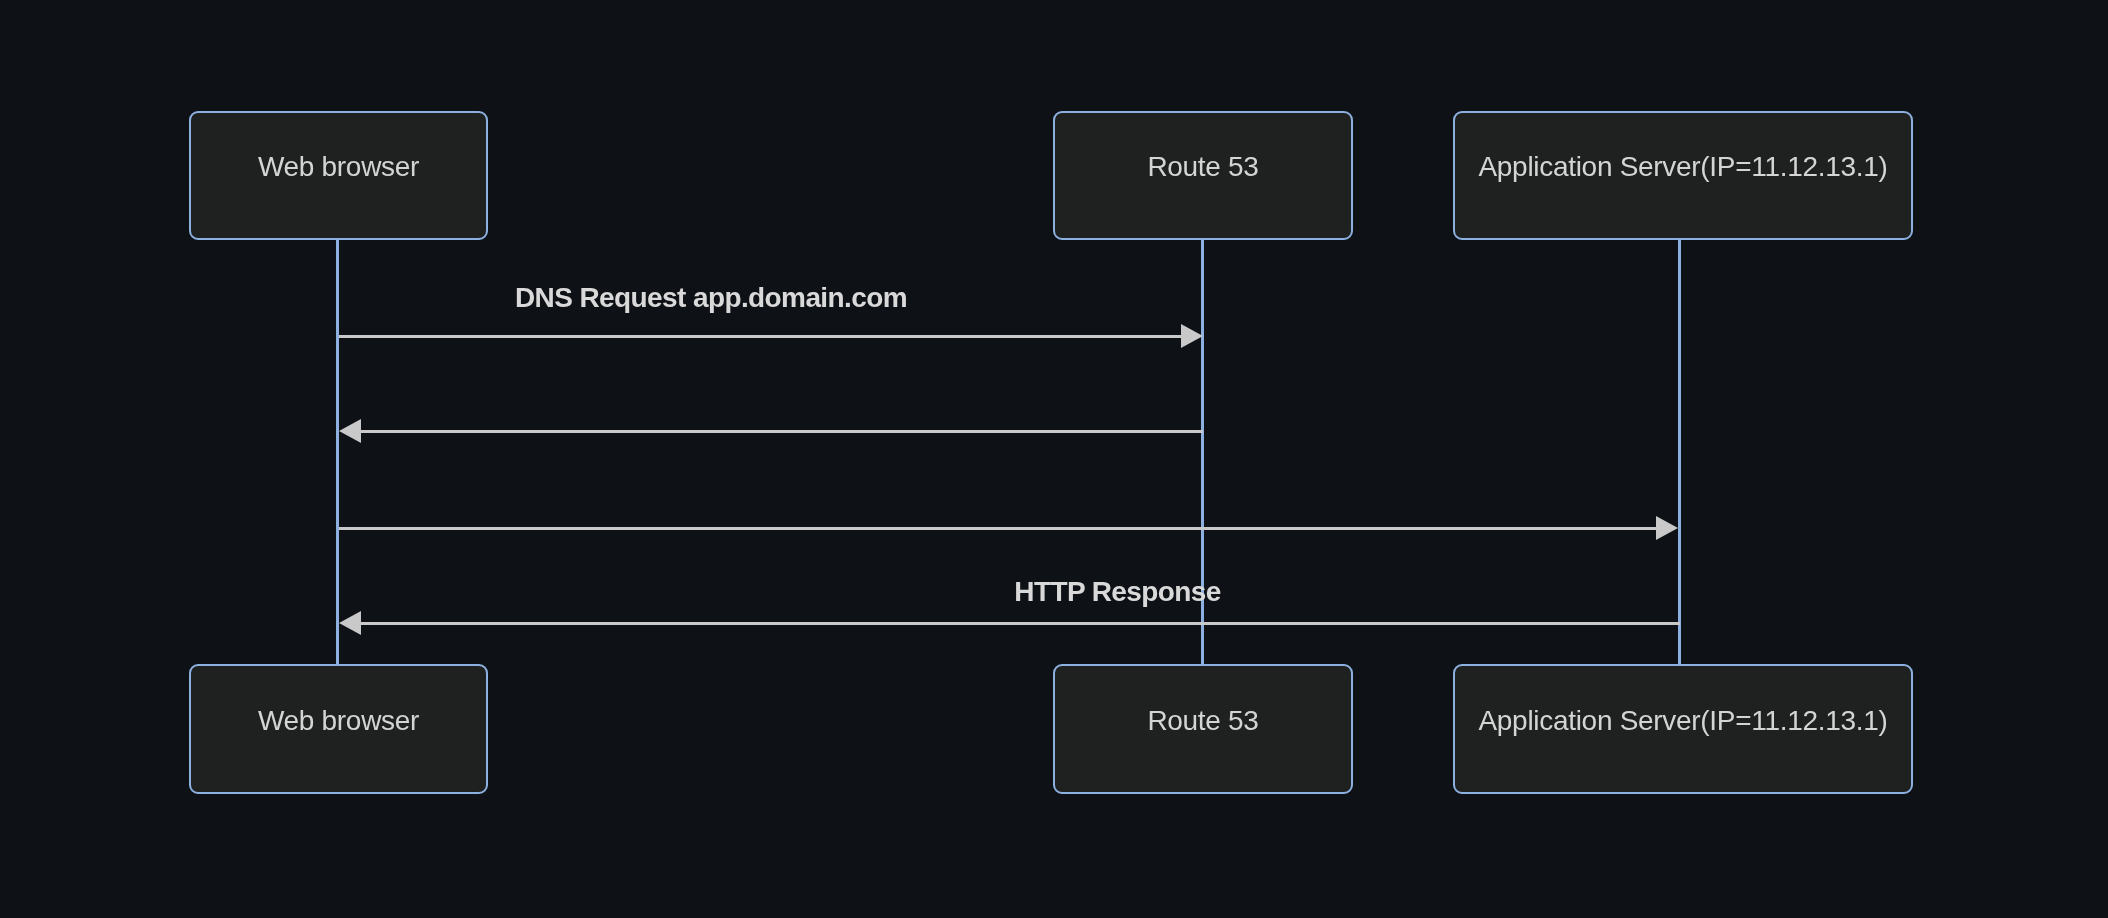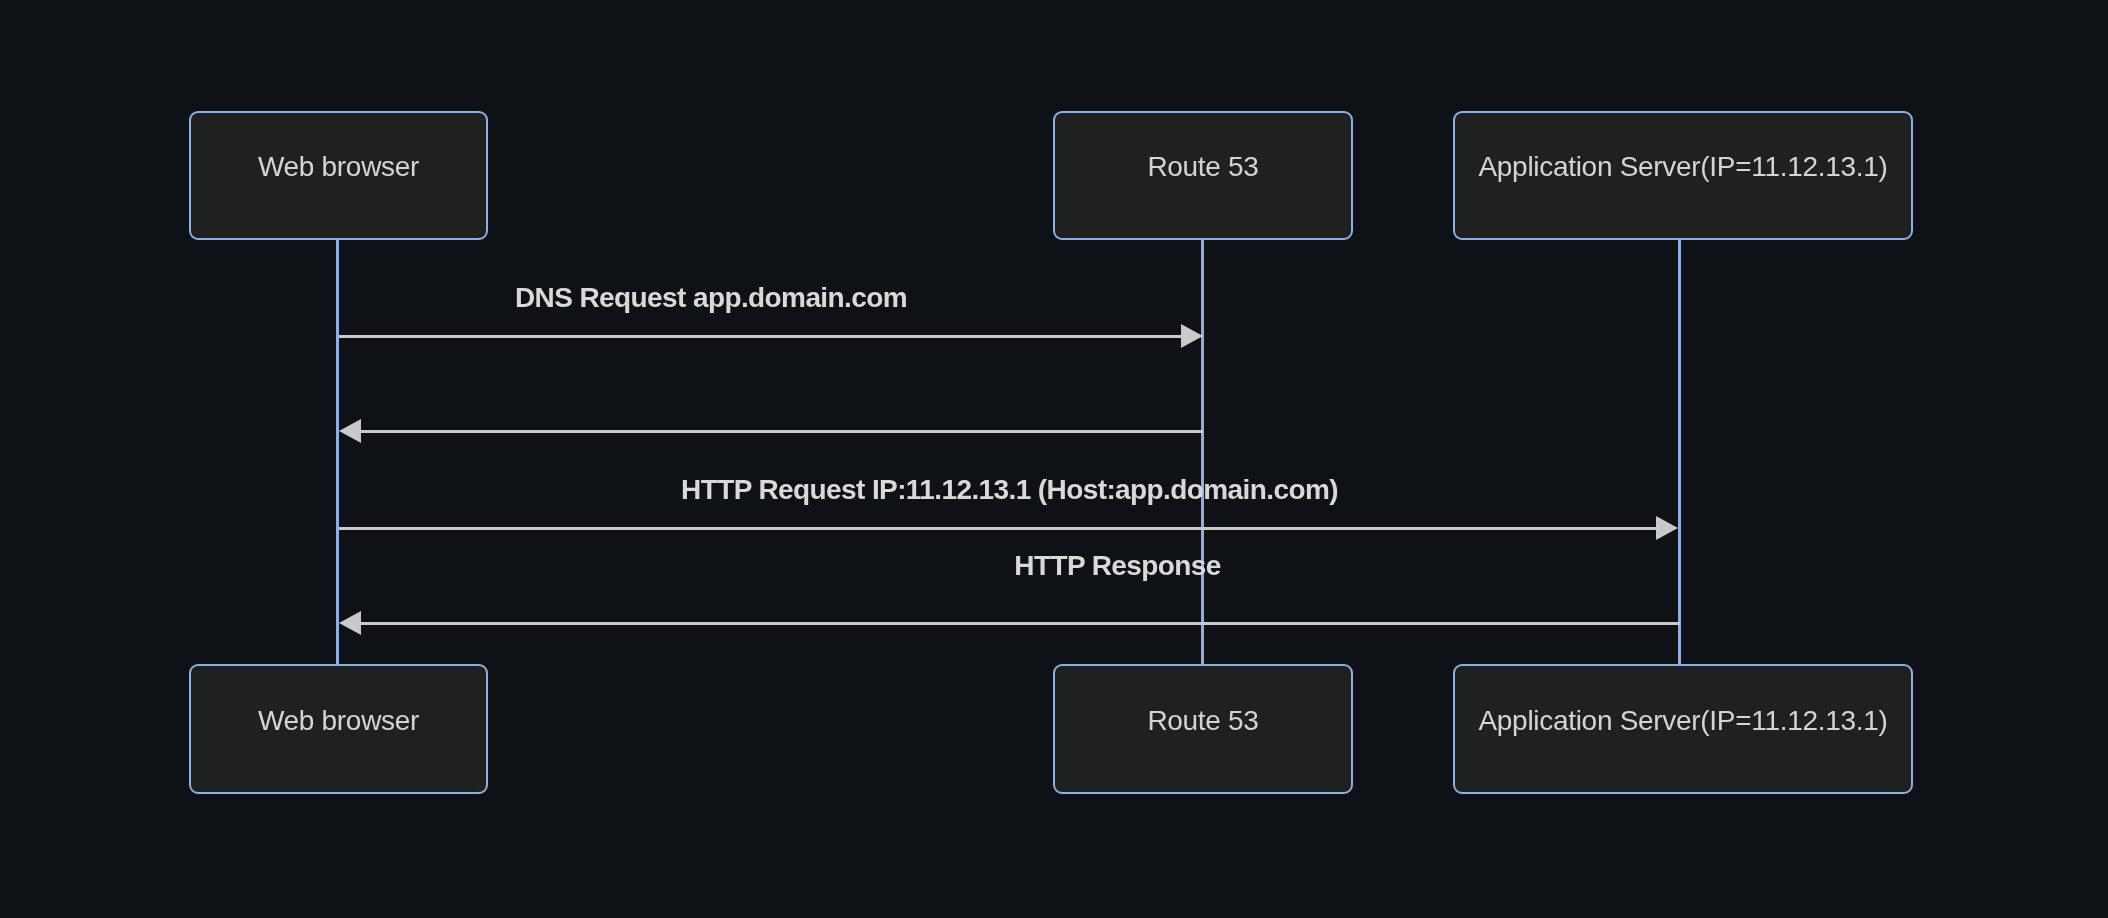--- a/index.html
+++ b/index.html
@@ -101,21 +101,20 @@
     <span>Application Server(IP=11.12.13.1)</span>
   </div>
 
   <div class="msg-label" style="left:339px; top:280px; width:744px">DNS Request app.domain.com</div>
   <div class="msg-line" style="left:339px; top:335px; width:842px"></div>
   <div class="arrow-right" style="left:1181px; top:324px"></div>
 
   <div class="msg-line" style="left:361px; top:430px; width:842px"></div>
   <div class="arrow-left" style="left:339px; top:419px"></div>
 
-  <div class="msg-label" style="left:339px; top:472px; width:1341px">HTTP Request IP:11.12.13.1 (Host:app.domain.com)</div>
   <div class="msg-line" style="left:339px; top:527px; width:1317px"></div>
   <div class="arrow-right" style="left:1656px; top:516px"></div>
 
-  <div class="msg-label" style="left:339px; top:548px; width:1557px">HTTP Response</div>
+  <div class="msg-label" style="left:339px; top:574px; width:1557px">HTTP Response</div>
   <div class="msg-line" style="left:361px; top:622px; width:1319px"></div>
   <div class="arrow-left" style="left:339px; top:611px"></div>
 
 </div>
 
 </body></html>

